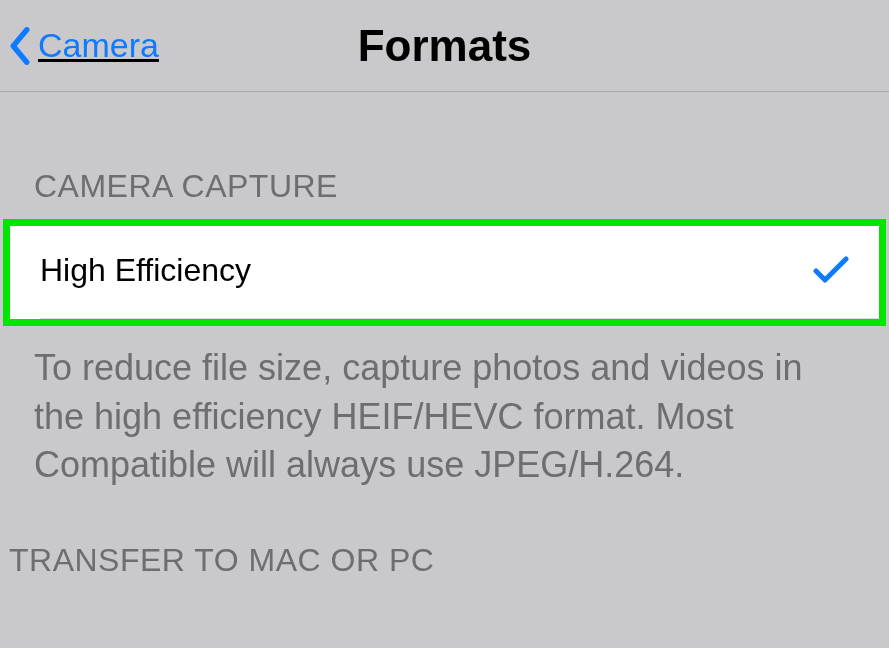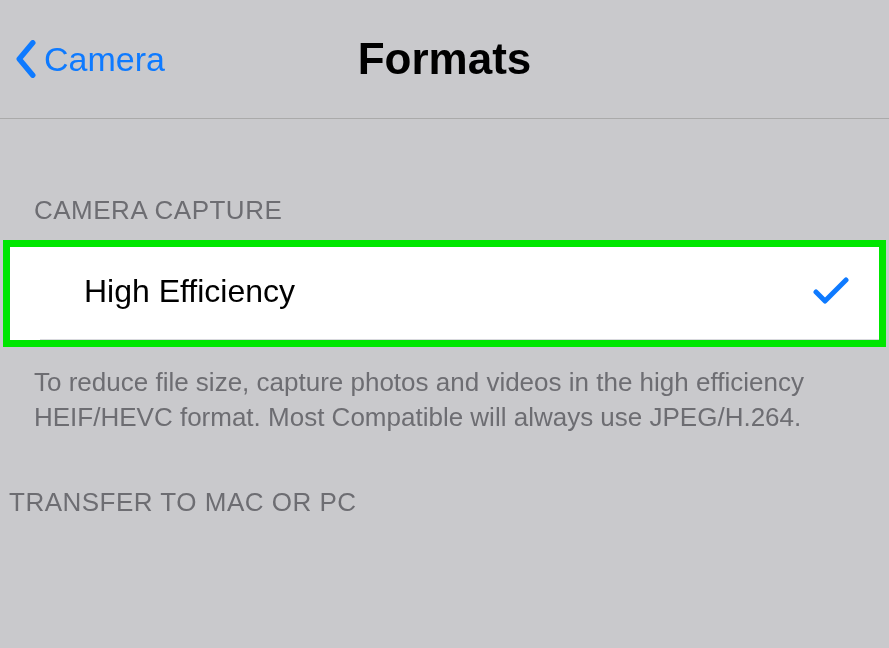--- a/index.html
+++ b/index.html
@@ -8,26 +8,27 @@
       box-sizing: border-box;
     }
     body {
       font-family: -apple-system, BlinkMacSystemFont, "Helvetica Neue", Arial, sans-serif;
       background: #c9c9cc;
       width: 889px;
       height: 648px;
       overflow: hidden;
     }
     .nav-bar {
-      height: 119px;
+      height: 92px;
       display: flex;
       align-items: center;
       position: relative;
       border-bottom: 1px solid #aaa;
-      padding: 0 12px;
+      padding: 0 6px;
+      text-decoration: underline;
     }
     .back-button {
       display: flex;
       align-items: center;
       cursor: pointer;
       color: #0e7aff;
     }
     .back-chevron {
       width: 28px;
       height: 38px;
@@ -39,61 +40,60 @@
     }
     .nav-title {
       position: absolute;
       left: 50%;
       transform: translateX(-50%);
       font-size: 44px;
       font-weight: 600;
       color: #000;
     }
     .section-header {
-      font-size: 26px;
+      font-size: 32px;
       color: #6d6d72;
       letter-spacing: 0.5px;
       padding: 76px 34px 14px 34px;
     }
     .section-header.second {
       padding-top: 52px;
       padding-left: 9px;
     }
     .options-group {
       background: #fff;
       border: 7px solid #00e600;
       margin: 0 3px;
     }
     .option-row {
       display: flex;
       align-items: center;
       justify-content: space-between;
       padding: 20px 30px 24px 30px;
       min-height: 92px;
       cursor: pointer;
-      margin-left: 44px;
     }
     .option-divider {
       height: 1px;
       background: #d9d9de;
       margin-left: 30px;
     }
     .option-label {
       font-size: 32px;
       color: #000;
       font-weight: 400;
     }
     .checkmark {
       width: 36px;
       height: 30px;
       color: #0e7aff;
       flex-shrink: 0;
     }
     .footer-text {
-      font-size: 26px;
+      font-size: 36px;
       color: #6d6d72;
       line-height: 1.35;
       padding: 18px 34px 0 34px;
     }
   </style>
 </head>
 <body>
 
 <div class="nav-bar">
   <div class="back-button">

